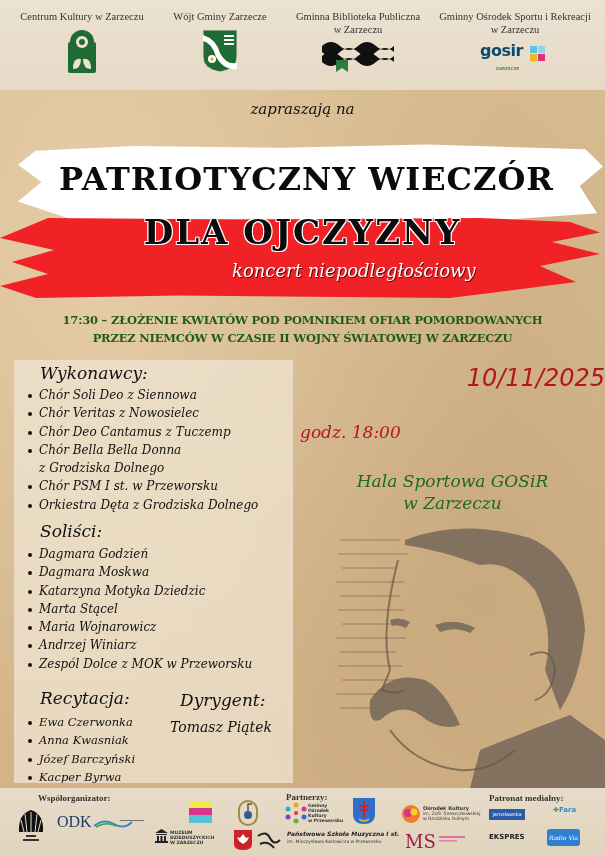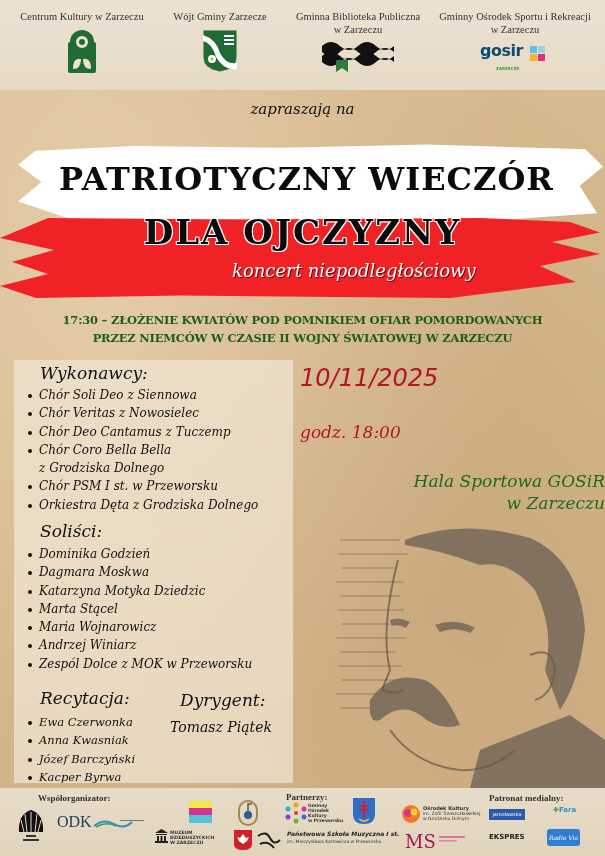--- a/index.html
+++ b/index.html
@@ -84,29 +84,29 @@
   .list li::before { content: ""; position: absolute; left: 2px; top: 8px; width: 4px; height: 4px; border-radius: 50%; background: #111; }
   .list li.cont::before { display: none; }
 
   .dyrygent-name {
     position: absolute; left: 170px; top: 719px;
     font-family: "DejaVu Serif", serif; font-style: italic; font-size: 14px; color: #111;
   }
 
   
   .date {
-    position: absolute; top: 364px; left: 300px; width: 305px; text-align: left;
+    position: absolute; top: 364px; left: 300px; width: 305px; text-align: right;
     font-family: "DejaVu Sans", sans-serif; font-style: italic; font-size: 24px; color: #b01623;
   }
   .time {
     position: absolute; top: 422px; left: 300px; width: 305px; text-align: left;
     font-family: "DejaVu Serif", serif; font-style: italic; font-size: 17px; color: #b01623;
   }
   .venue {
-    position: absolute; top: 470px; left: 300px; width: 305px; text-align: right;
+    position: absolute; top: 470px; left: 300px; width: 305px; text-align: center;
     font-family: "DejaVu Serif", serif; font-style: italic; font-size: 17px; line-height: 22px;
     color: #1e6a1f;
   }
 
   .portrait { position: absolute; left: 330px; top: 520px; width: 275px; height: 268px; }
 
   
   .footer {
     position: absolute; left: 0; top: 788px; width: 605px; height: 68px;
     background: linear-gradient(180deg, #e7dcc9, #e1d4bd);
@@ -184,29 +184,29 @@
   <div>PRZEZ NIEMCÓW W CZASIE II WOJNY ŚWIATOWEJ W ZARZECZU</div>
 </div>
 
 <div class="panel"></div>
 
 <div class="section-h" style="left:40px;top:363px;">Wykonawcy:</div>
 <ul class="list" style="left:26px;top:386px;">
   <li>Chór Soli Deo z Siennowa</li>
   <li>Chór Veritas z Nowosielec</li>
   <li>Chór Deo Cantamus z Tuczemp</li>
-  <li>Chór Coro Bella Bella</li>
+  <li>Chór Bella Bella Donna</li>
   <li class="cont">z Grodziska Dolnego</li>
   <li>Chór PSM I st. w Przeworsku</li>
   <li>Orkiestra Dęta z Grodziska Dolnego</li>
 </ul>
 
 <div class="section-h" style="left:40px;top:521px;">Soliści:</div>
 <ul class="list" style="left:26px;top:545px;">
-  <li>Dominika Godzień</li>
+  <li>Dagmara Godzień</li>
   <li>Dagmara Moskwa</li>
   <li>Katarzyna Motyka Dziedzic</li>
   <li>Marta Stącel</li>
   <li>Maria Wojnarowicz</li>
   <li>Andrzej Winiarz</li>
   <li>Zespól Dolce z MOK w Przeworsku</li>
 </ul>
 
 <div class="section-h" style="left:40px;top:688px;">Recytacja:</div>
 <ul class="list" style="left:26px;top:713px;font-size:11.5px;">

